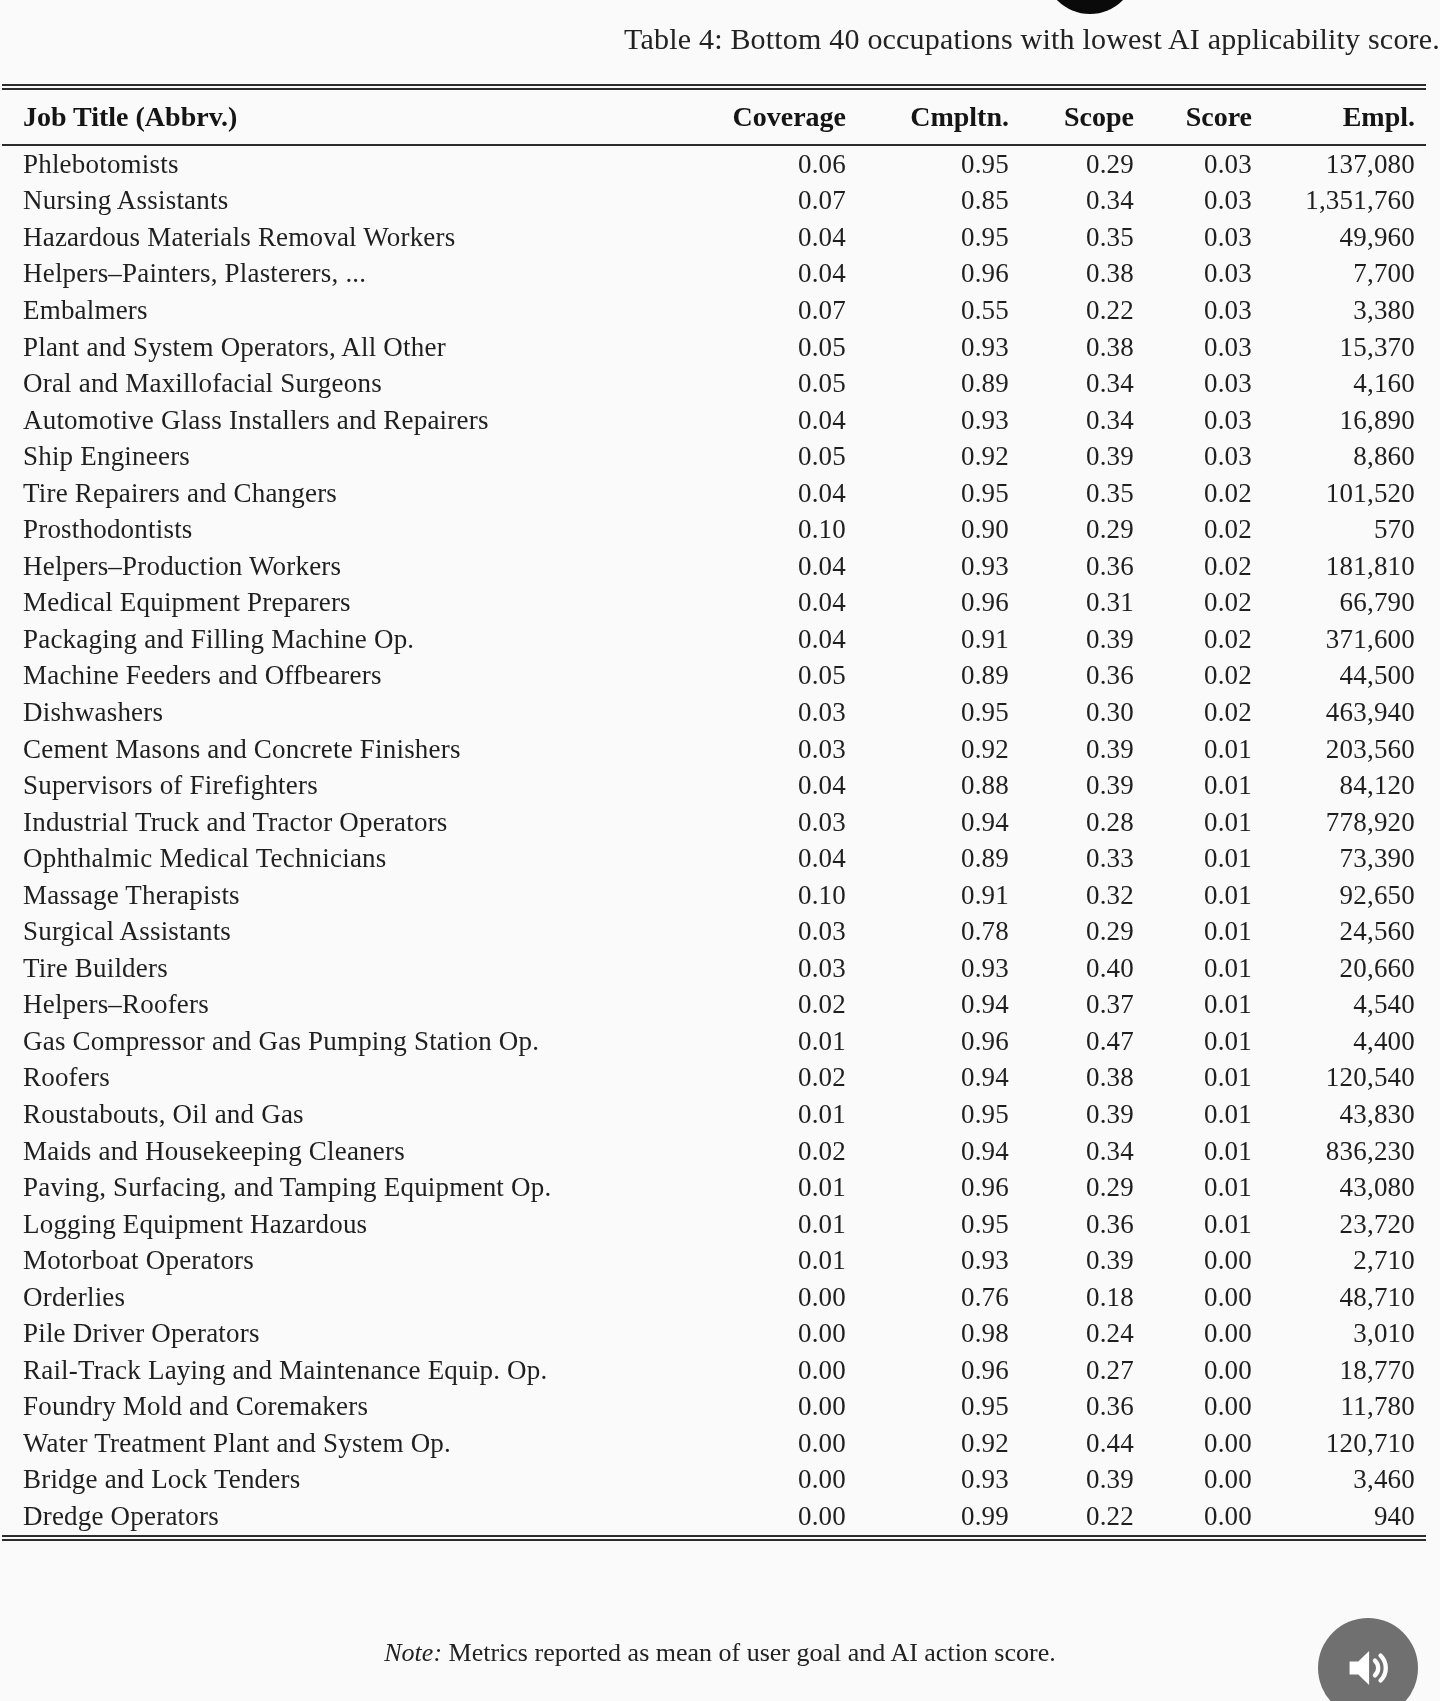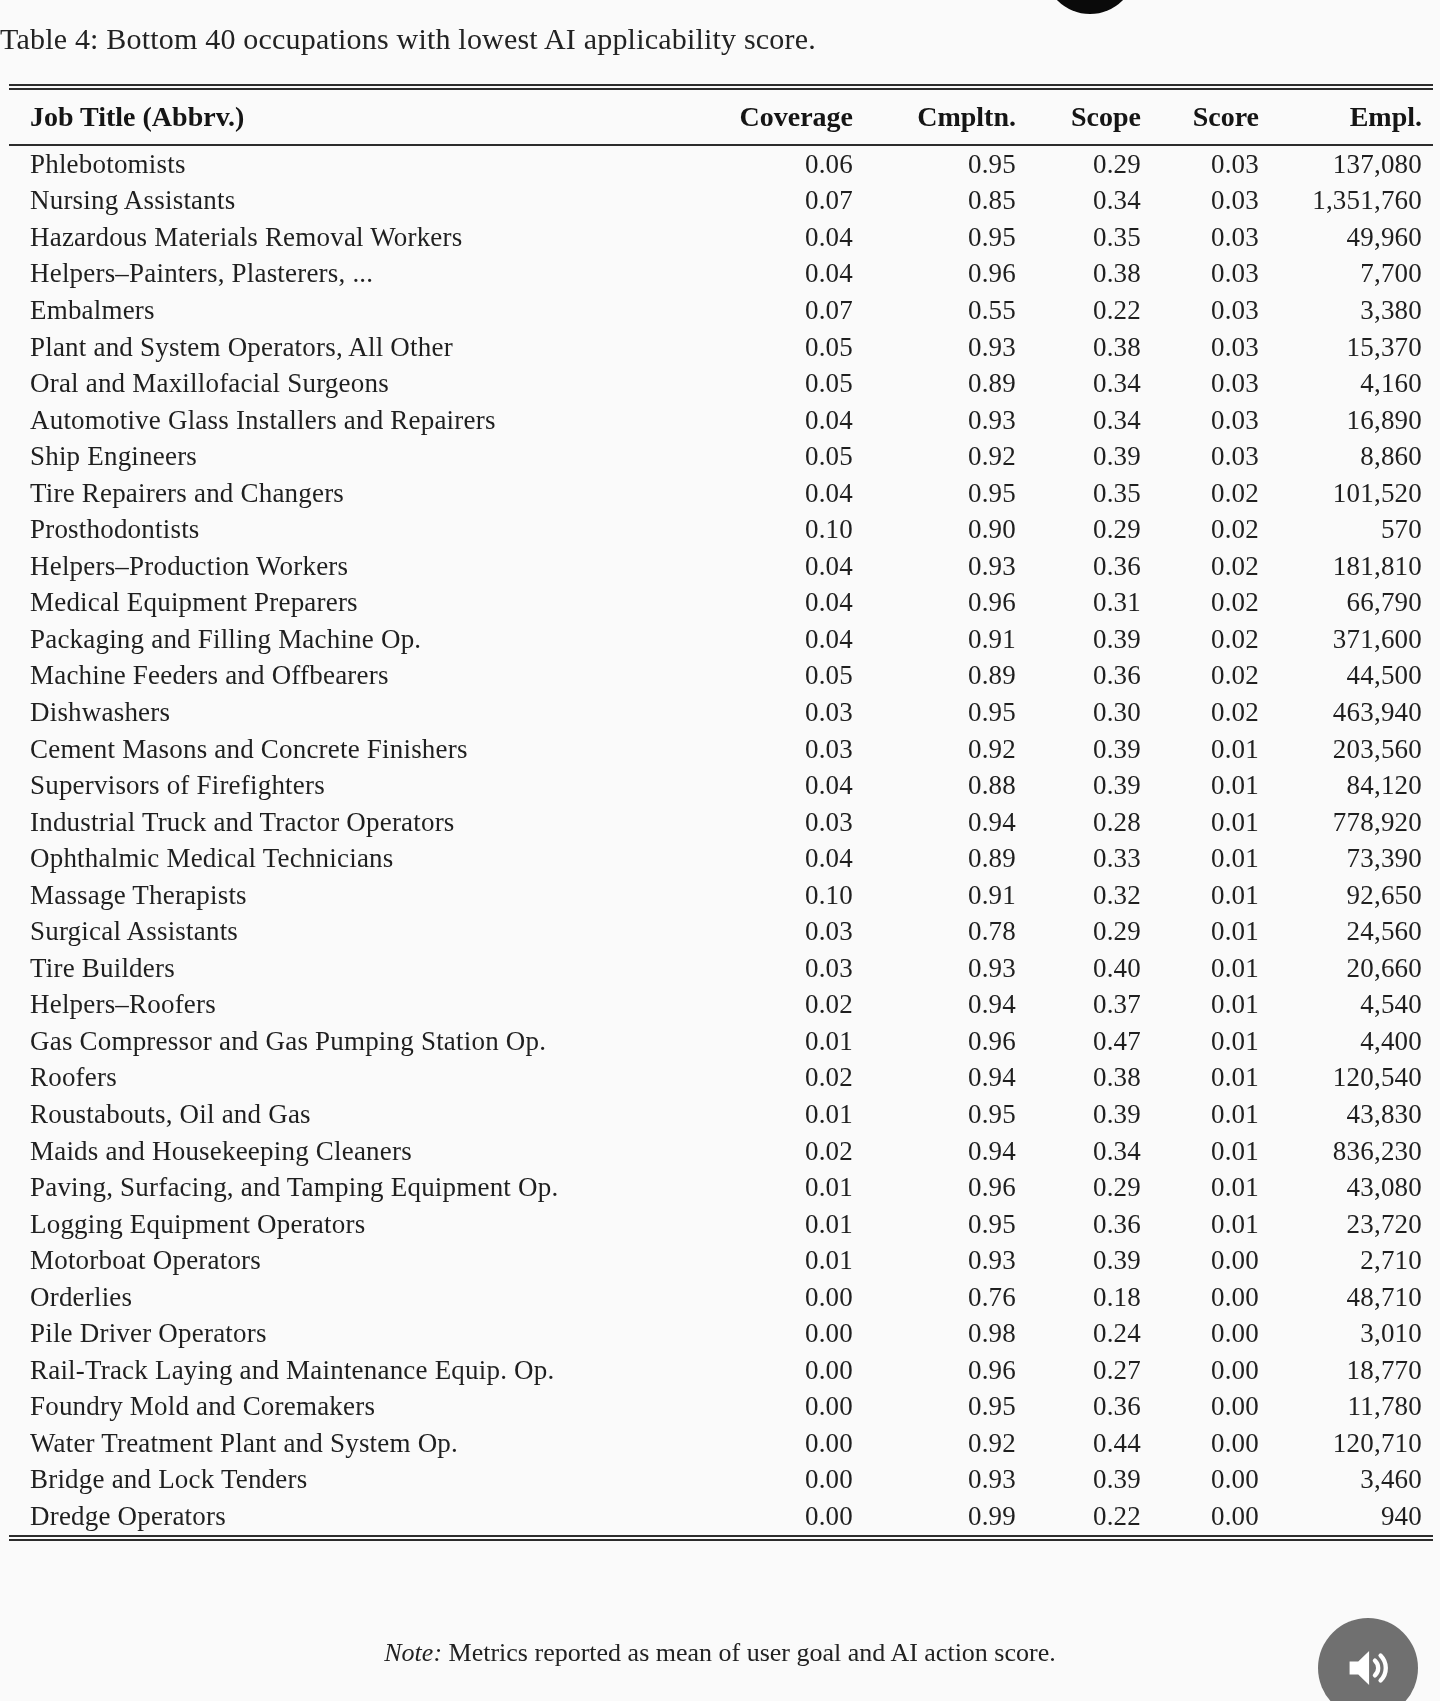--- a/index.html
+++ b/index.html
@@ -24,29 +24,29 @@
     width: 92px;
     height: 92px;
     border-radius: 50%;
     background: #0a0a0a;
   }
   .caption {
     position: absolute;
     top: 22px;
     left: 0;
     width: 100%;
-    text-align: left;
+    text-align: right;
     font-size: 30px;
     letter-spacing: 0.2px;
     color: #222;
   }
   table.occ {
     position: absolute;
     top: 84px;
-    left: 9px;
+    left: 2px;
     width: 1424px;
     border-collapse: collapse;
     table-layout: fixed;
   }
   table.occ thead tr {
     border-top: 6px double #2c2c2c;
     border-bottom: 2px solid #2c2c2c;
   }
   table.occ tbody tr:last-child {
     border-bottom: 6px double #2c2c2c;
@@ -355,21 +355,21 @@
         </tr>
         <tr>
           <td class="title">Paving, Surfacing, and Tamping Equipment Op.</td>
           <td class="num">0.01</td>
           <td class="num">0.96</td>
           <td class="num">0.29</td>
           <td class="num">0.01</td>
           <td class="num">43,080</td>
         </tr>
         <tr>
-          <td class="title">Logging Equipment Operators</td>
+          <td class="title">Logging Equipment Hazardous</td>
           <td class="num">0.01</td>
           <td class="num">0.95</td>
           <td class="num">0.36</td>
           <td class="num">0.01</td>
           <td class="num">23,720</td>
         </tr>
         <tr>
           <td class="title">Motorboat Operators</td>
           <td class="num">0.01</td>
           <td class="num">0.93</td>

